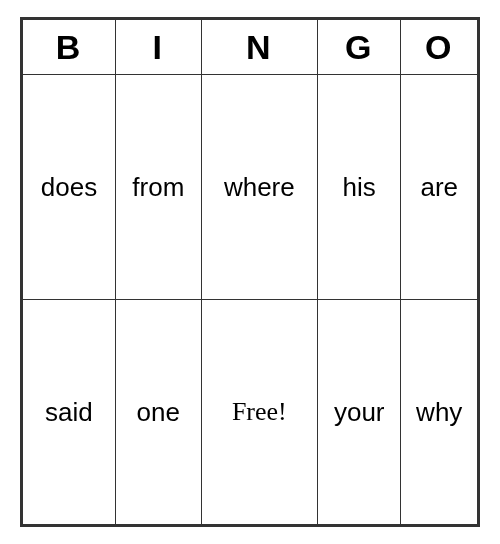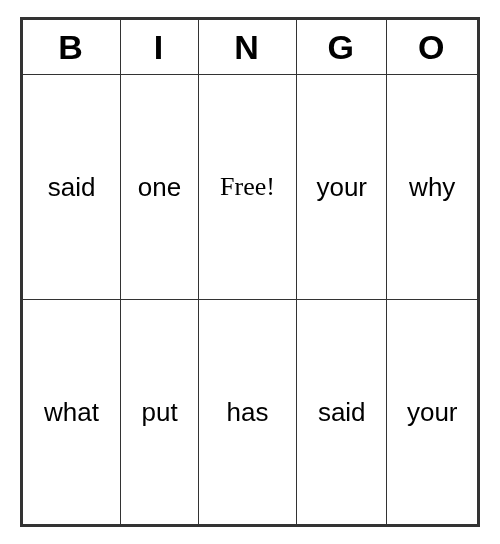--- a/index.html
+++ b/index.html
@@ -65,28 +65,28 @@
       <tr>
         <th>B</th>
         <th>I</th>
         <th>N</th>
         <th>G</th>
         <th>O</th>
       </tr>
     </thead>
     <tbody>
       <tr>
+        <td>does</td>
+        <td>from</td>
+        <td>where</td>
+        <td>his</td>
+        <td>are</td>
+      </tr>
+      <tr>
         <td>said</td>
         <td>one</td>
         <td class="free-cell">Free!</td>
         <td>your</td>
         <td>why</td>
       </tr>
-      <tr>
-        <td>what</td>
-        <td>put</td>
-        <td>has</td>
-        <td>said</td>
-        <td>your</td>
-      </tr>
     </tbody>
   </table>
 </div>
 
 </body></html>

